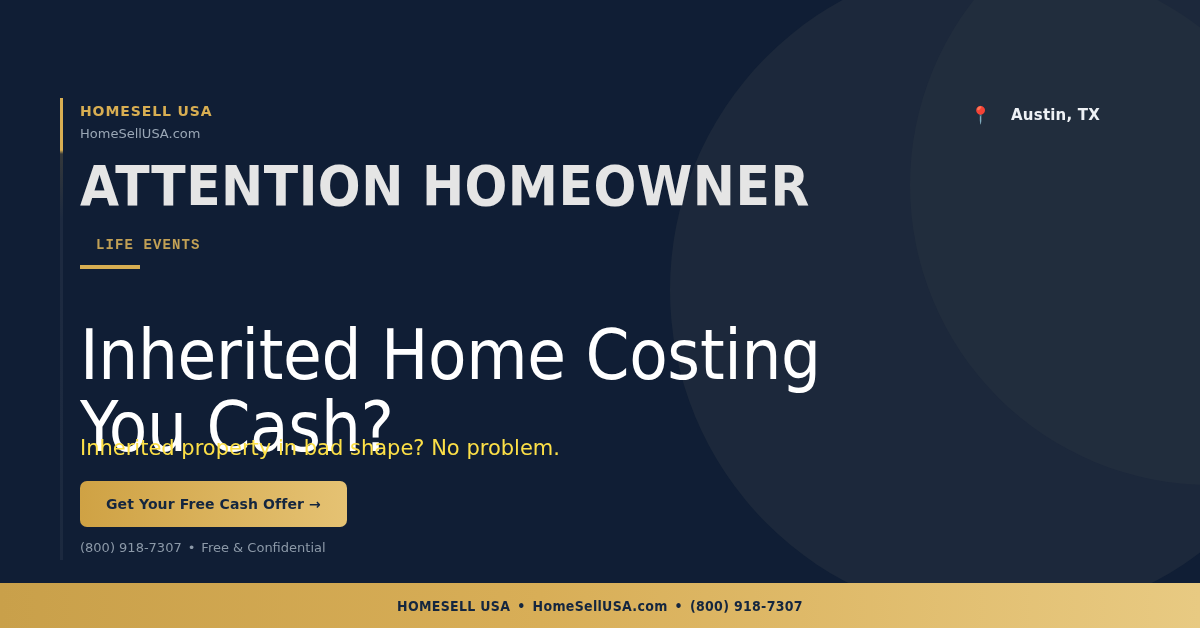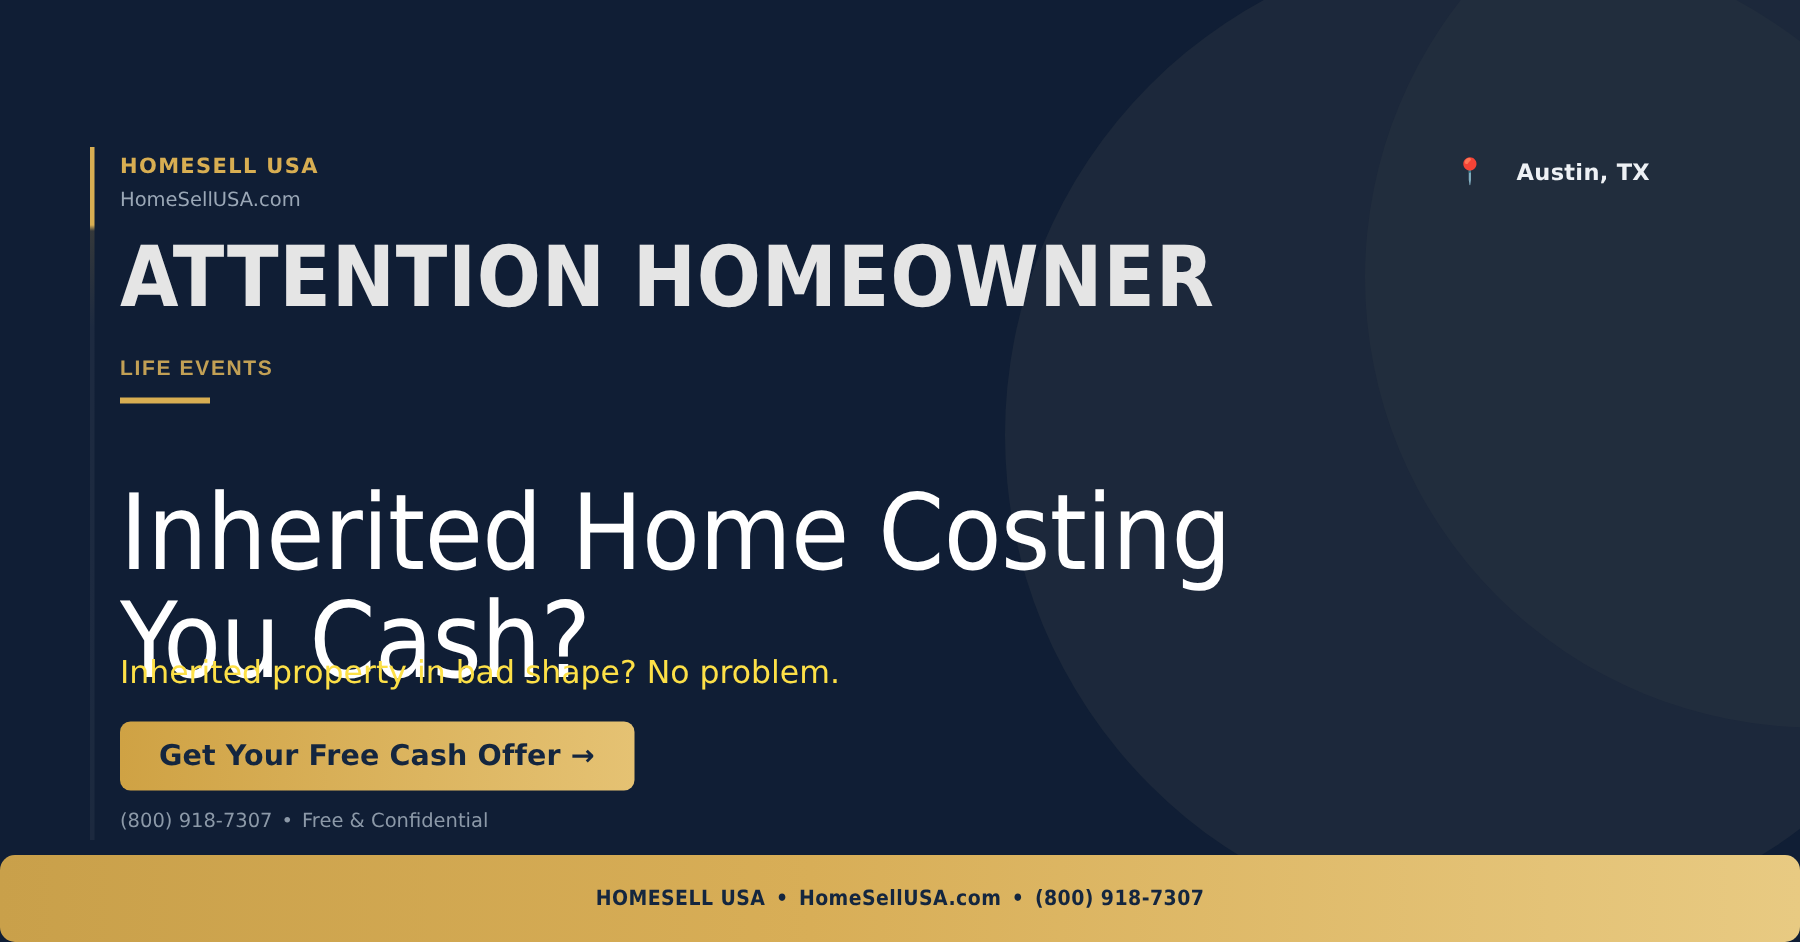--- a/index.html
+++ b/index.html
@@ -120,27 +120,28 @@
     line-height: 1;
     white-space: nowrap;
   }
 
   .eyebrow {
     position: absolute;
     top: 238px;
     left: 0;
   }
   .eyebrow-text {
-    font-family: Liberation Sans, sans-serif;
+    font-family: Liberation Mono, monospace;
     font-stretch: condensed;
     font-size: 14px;
     font-weight: bold;
     letter-spacing: 1.1px;
     color: #c2a055;
     line-height: 1;
+    margin-left: 16px;
   }
   .eyebrow-rule {
     margin-top: 13px;
     width: 60px;
     height: 4px;
     background: #d8ae52;
   }
 
   .headline {
     position: absolute;
@@ -172,21 +173,21 @@
     display: inline-flex;
     align-items: center;
     justify-content: center;
     height: 46px;
     padding: 4px 26px;
     border: none;
     border-radius: 7px;
     background: linear-gradient(to right, #cfa244 0%, #e5c273 100%);
     color: #14263f;
     font-family: "DejaVu Sans", "Liberation Sans", sans-serif;
-    font-size: 19px;
+    font-size: 14px;
     font-weight: bold;
     letter-spacing: 0.1px;
     cursor: pointer;
   }
 
   .trust {
     position: absolute;
     top: 541px;
     left: 0;
     font-size: 13px;
@@ -195,26 +196,25 @@
     white-space: nowrap;
   }
   .trust .sep { padding: 0 6px; }
 
   
   .footer {
     position: absolute;
     left: 0;
     bottom: 0;
     width: 1200px;
-    height: 58px;
+    height: 45px;
     display: flex;
     align-items: center;
     justify-content: center;
     background: linear-gradient(to right, #c9a04a 0%, #d8ae57 45%, #e8ca82 100%);
-    border-radius: 10px;
   }
   .footer-text {
     font-family: "Liberation Sans Narrow", "DejaVu Sans Condensed", "Liberation Sans", sans-serif;
     font-stretch: condensed;
     font-size: 14px;
     font-weight: bold;
     color: #14263f;
     letter-spacing: 0.3px;
     white-space: nowrap;
   }

